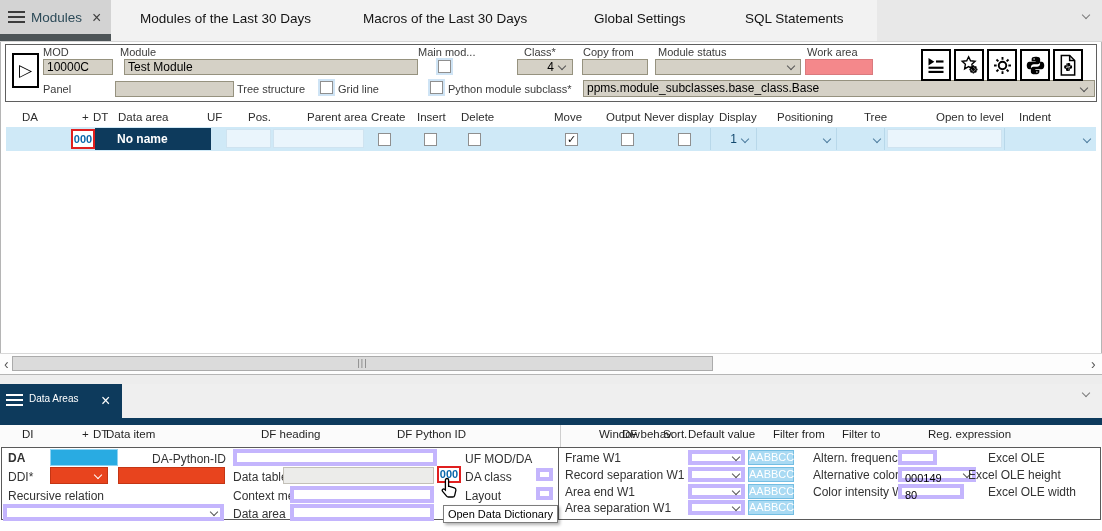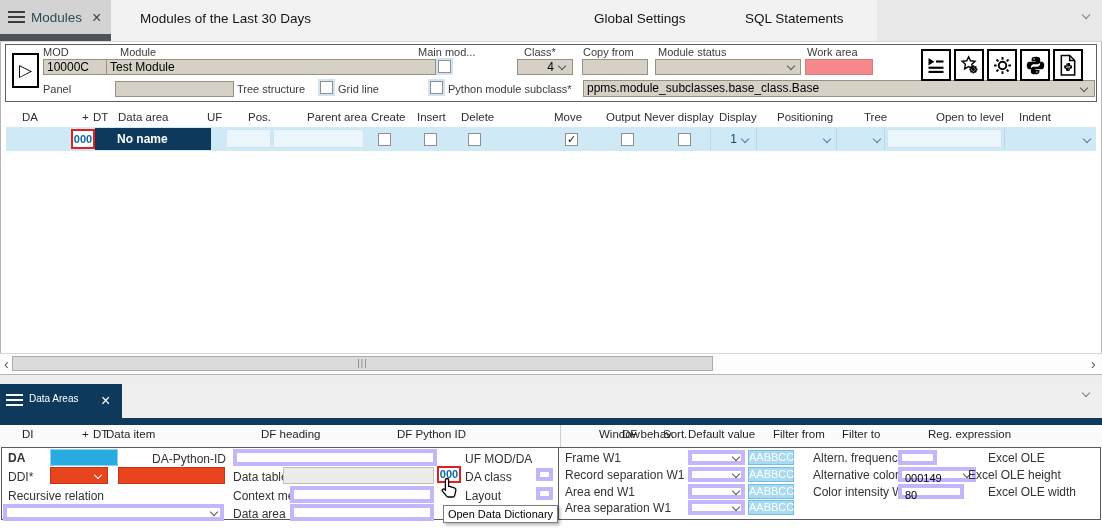--- a/index.html
+++ b/index.html
@@ -78,34 +78,35 @@
   <div class="abs tabstrip">
     <div class="abs tabstrip-shade"></div>
   </div>
   <div class="abs tab-active">
     <div class="abs burger" style="left:8px;top:11px;"></div>
     <span class="abs tab-active-label nowrap" style="left:31px;top:10px;">Modules</span>
     <span class="abs close-x" style="left:92px;top:11px;">×</span>
   </div>
   <div class="abs tab-underline"></div>
   <span class="abs tab-label nowrap" style="left:140px;top:11px;">Modules of the Last 30 Days</span>
+  <span class="abs tab-label nowrap" style="left:363px;top:11px;">Macros of the Last 30 Days</span>
   <span class="abs tab-label nowrap" style="left:594px;top:11px;">Global Settings</span>
   <span class="abs tab-label nowrap" style="left:745px;top:11px;">SQL Statements</span>
   <div class="abs chev gy" style="left:1083px;top:12px;"></div>
 
   <div class="abs main-panel"></div>
   <div class="abs form-box"></div>
   <div class="abs play-btn">
       <span>▷</span>
     </div>
 
   <span class="abs lbl nowrap" style="left:43px;top:46px;">MOD</span>
   <div class="abs field" style="left:43px;top:59px;width:70px;">10000C</div>
   <span class="abs lbl nowrap" style="left:120px;top:46px;">Module</span>
-  <div class="abs field" style="left:106px;top:59px;width:330px;">Test Module</div>
+  <div class="abs field" style="left:124px;top:59px;width:294px;">Test Module</div>
   <span class="abs lbl nowrap" style="left:418px;top:46px;">Main mod...</span>
   <div class="abs cb halo" style="left:438px;top:60px;"></div>
   <span class="abs lbl nowrap" style="left:524px;top:46px;">Class*</span>
   <div class="abs field" style="left:517px;top:59px;width:56px;text-align:right;padding-right:18px;">4</div>
   <div class="abs chev" style="left:559px;top:63px;"></div>
   <span class="abs lbl nowrap" style="left:583px;top:46px;">Copy from</span>
   <div class="abs field" style="left:582px;top:59px;width:66px;"></div>
   <span class="abs lbl nowrap" style="left:658px;top:46px;">Module status</span>
   <div class="abs field" style="left:655px;top:59px;width:146px;"></div>
   <div class="abs chev" style="left:788px;top:63px;"></div>

